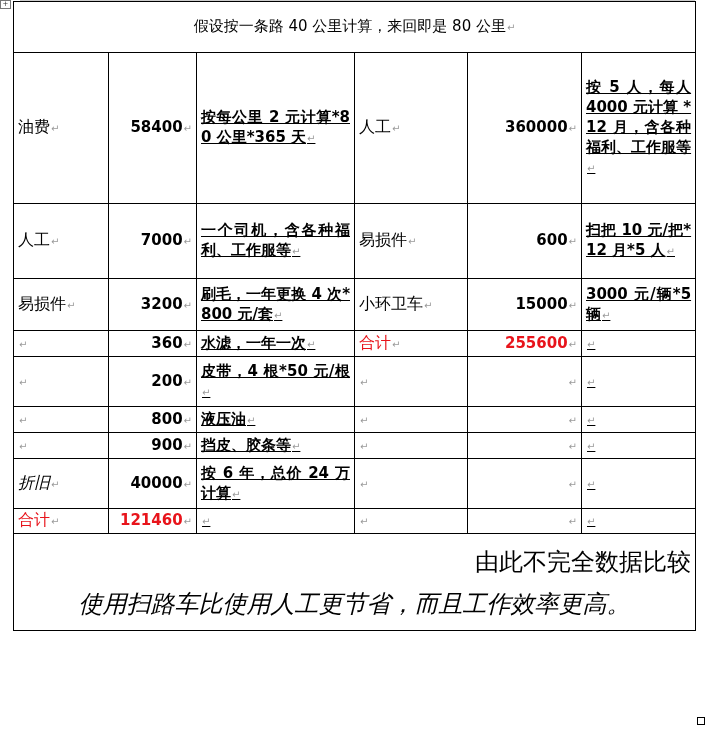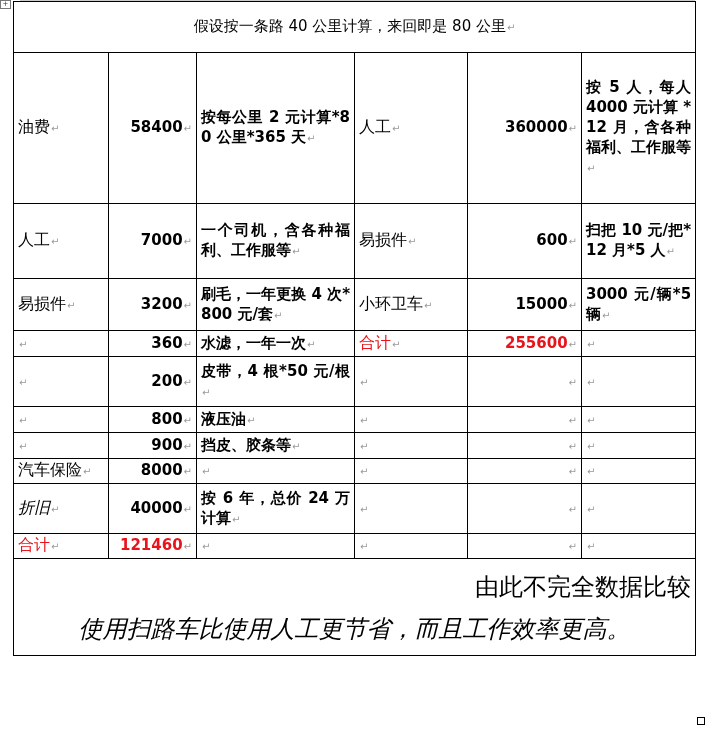--- a/index.html
+++ b/index.html
@@ -9,21 +9,21 @@
                  border: 1px solid #777; font-size: 7px; line-height: 7px; text-align: center; color:#333; background:#fff; }
   .resize-handle { position: absolute; left: 697px; top: 717px; width: 6px; height: 6px; border: 1px solid #000; background:#fff; }
   .top-rule { position:absolute; left:20px; top:0; width:675px; height:5px; border-top:1px solid #ccc; }
   table.doc { position: absolute; left: 13px; top: 1px; border-collapse: collapse; table-layout: fixed; width: 682px; }
   table.doc td { border: 1.5px solid #000; padding: 0 4px; font-size: 15px; line-height: 20px; vertical-align: middle; position: relative; word-break: break-all; }
   .num { text-align: right; font-weight: bold; font-family: "DejaVu Sans", sans-serif; font-size: 14px; }
   .red { color: #e8141b; }
   .center { text-align: center; }
   .title-cell { font-size: 20px; height: 49px; }
   .sub-cell { font-size: 16px; height: 23px; color: #e8141b; }
-  .desc { font-weight: bold; font-size: 15px; line-height: 24px; text-align: justify; }
+  .desc { font-weight: bold; font-size: 15px; line-height: 24px; text-align: justify; text-decoration: underline; }
   .mark { color: #9a9a9a; font-size: 10px; font-weight: normal; margin-left: 1px; }
   .conclusion1 { font-size: 24px; line-height: 40px; padding-top: 8px; text-align: right; }
   .conclusion2 { font-size: 24px; line-height: 44px; padding-bottom: 4px; font-style: italic; }
 </style>
 </head>
 <body>
 
 <div class="top-rule"></div>
 <div class="move-handle">+</div>
 
@@ -93,28 +93,20 @@
         <td class="desc"><span></span><span class="mark">↵</span></td>
       </tr>
       <tr style="height: 26px;">
         <td class="" style="font-size: 16px; vertical-align: middle;"><span></span><span class="mark">↵</span></td>
         <td class="num"><span>900</span><span class="mark">↵</span></td>
         <td class="desc"><span>挡皮、胶条等</span><span class="mark">↵</span></td>
         <td class="" style="font-size: 16px; vertical-align: middle;"><span></span><span class="mark">↵</span></td>
         <td class="num"><span></span><span class="mark">↵</span></td>
         <td class="desc"><span></span><span class="mark">↵</span></td>
       </tr>
-      <tr style="height: 25px;">
-        <td class="" style="font-size: 16px;"><span>汽车保险</span><span class="mark">↵</span></td>
-        <td class="num"><span>8000</span><span class="mark">↵</span></td>
-        <td class="desc"><span></span><span class="mark">↵</span></td>
-        <td class="" style="font-size: 16px; vertical-align: middle;"><span></span><span class="mark">↵</span></td>
-        <td class="num"><span></span><span class="mark">↵</span></td>
-        <td class="desc"><span></span><span class="mark">↵</span></td>
-      </tr>
       <tr style="height: 50px;">
         <td class="" style="font-size: 16px; font-style: italic;"><span>折旧</span><span class="mark">↵</span></td>
         <td class="num"><span>40000</span><span class="mark">↵</span></td>
         <td class="desc"><span>按 6 年，总价 24 万计算</span><span class="mark">↵</span></td>
         <td class="" style="font-size: 16px; vertical-align: middle;"><span></span><span class="mark">↵</span></td>
         <td class="num"><span></span><span class="mark">↵</span></td>
         <td class="desc"><span></span><span class="mark">↵</span></td>
       </tr>
       <tr style="height: 25px;">
         <td class="red" style="font-size: 16px;"><span>合计</span><span class="mark">↵</span></td>

